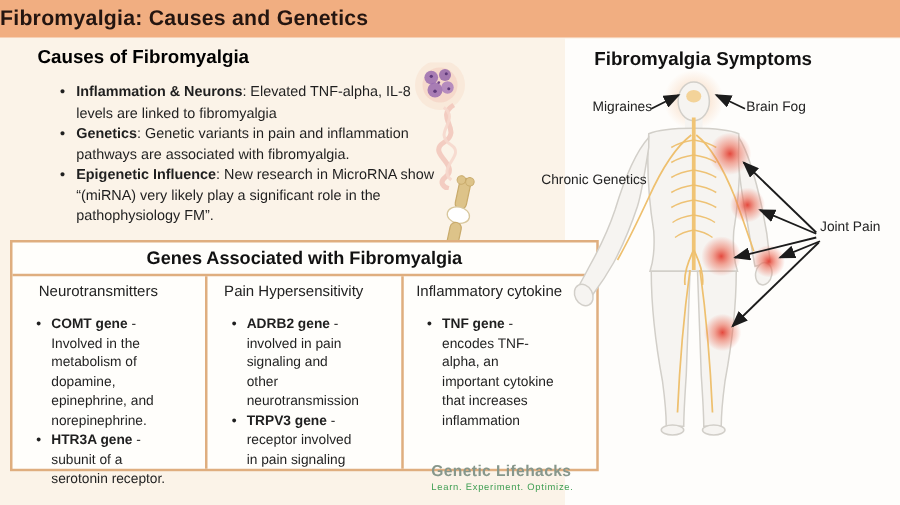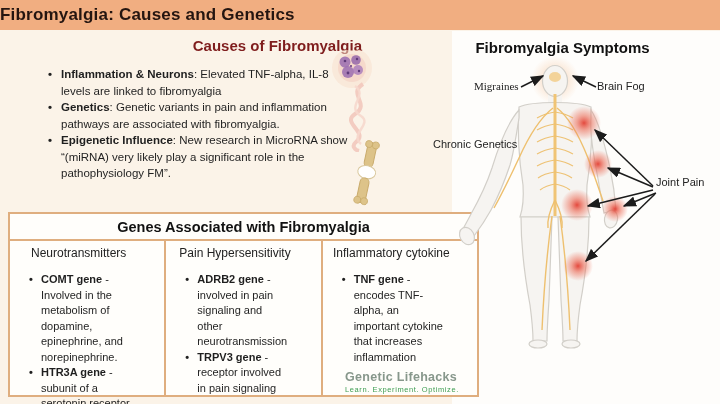--- a/index.html
+++ b/index.html
@@ -10,48 +10,48 @@
     color:#1f1f1f;
   }
   .white-panel{position:absolute;left:452px;top:31px;width:268px;height:373px;background:#fefdfb;}
   .banner{
     position:absolute;left:0;top:0;width:720px;height:30px;
     background:#f1ae81;display:flex;align-items:center;
     font-size:17px;font-weight:bold;color:#241510;letter-spacing:.2px;
   }
   
   .causes{position:absolute;left:30px;top:37px;width:332px;}
-  .causes-heading{font-size:15px;font-weight:bold;text-align:right;margin:0 0 3px 0;color:#7f1d1d;}
+  .causes-heading{font-size:15px;font-weight:bold;text-align:left;margin:0 0 3px 0;color:#000000;}
   .blist{list-style:none;margin:12px;padding:0;font-size:11.5px;line-height:16.5px;}
   .blist li{position:relative;padding-left:19px;margin:0;}
   .blist li::before{content:"•";position:absolute;left:6px;top:0;font-weight:bold;}
   .blist b{font-weight:bold;}
   
   .genes-table{
-    position:absolute;left:8px;top:212px;width:471px;height:185px;
+    position:absolute;left:8px;top:192px;width:471px;height:185px;
     background:#fffefb;border:2px solid #dfae7f;box-sizing:border-box;
   }
   .genes-heading{
     height:25px;border-bottom:2px solid #dfae7f;display:flex;align-items:center;justify-content:center;
     font-size:14.5px;font-weight:bold;color:#111;
   }
   .genes-cols{display:flex;height:calc(100% - 27px);}
   .genes-col{flex:1;border-right:2px solid #dfae7f;padding:3px 20px 0 3px;box-sizing:border-box;}
   .genes-col:last-child{border-right:none;}
   .col-header{font-size:12px;text-align:center;margin:2px 0 5px 0;color:#222;}
   .genes-col .blist{font-size:11px;line-height:15.5px;}
   .genes-col .blist li{padding-left:16px;}
   .genes-col .blist li::before{left:4px;}
   
   .symptoms-heading{
     position:absolute;left:470px;top:39px;width:185px;text-align:center;
     font-size:15px;font-weight:bold;color:#111;
   }
   .sym-label{position:absolute;font-size:11px;color:#232323;white-space:nowrap;}
-  .lbl-migraines{left:474px;top:80px;font-family:Liberation Serif, serif;}
+  .lbl-migraines{left:474px;top:80px;}
   .lbl-brainfog{left:597px;top:80px;}
   .lbl-fatigue{left:433px;top:138px;}
   .lbl-jointpain{left:656px;top:176px;}
   .figure-svg{position:absolute;left:430px;top:30px;width:290px;height:374px;}
   .decor{position:absolute;}
   
   .logo{position:absolute;left:345px;top:370px;width:120px;}
   .logo-name{font-size:12.5px;font-weight:bold;color:#87978b;letter-spacing:.3px;}
   .logo-tagline{font-size:7.5px;color:#3f9e53;letter-spacing:.6px;margin-top:1px;}
 </style>

